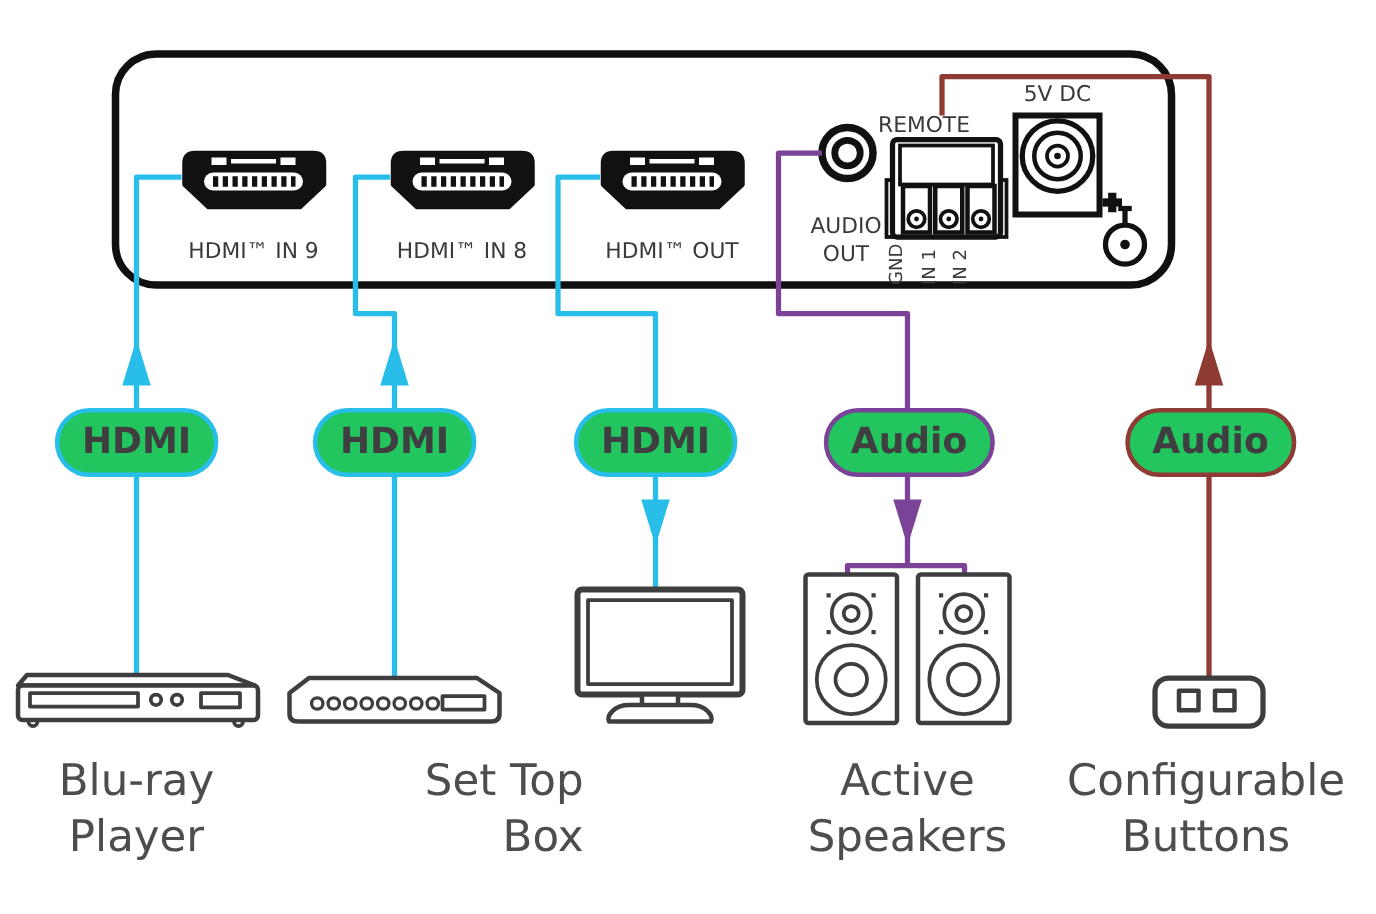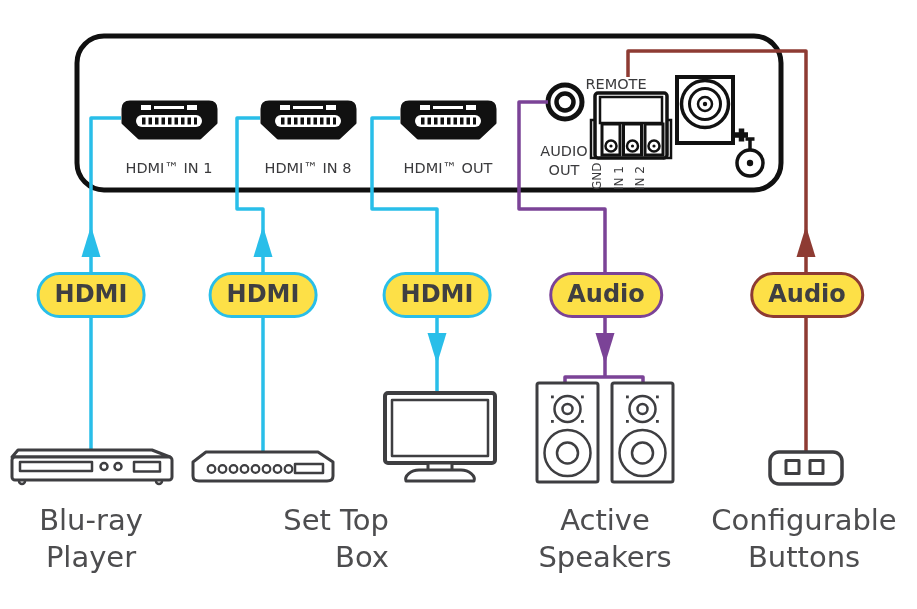--- a/index.html
+++ b/index.html
@@ -11,21 +11,21 @@
   #canvas svg{position:absolute;left:0;top:0;}
   .lbl{position:absolute;text-align:center;white-space:pre-line;}
   .panel-lbl{font-size:14.5px;line-height:19px;color:var(--c-panel-text);}
   .vlabel{
     position:absolute;font-size:12px;color:var(--c-panel-text);
     transform:rotate(-90deg);transform-origin:left bottom;
     white-space:nowrap;width:34px;height:14px;line-height:14px;text-align:left;
   }
   .pill{
     position:absolute;transform:translate(-50%,-50%);
-    background:#fde047;border:3.5px solid #000;border-radius:23px;
+    background:#22c55e;border:3.5px solid #000;border-radius:23px;
     font-weight:bold;font-size:24px;line-height:1;color:#3f3f42;
     padding:7px 15px 9px 15px;white-space:nowrap;
   }
   .pill-hdmi{border-color:var(--c-hdmi);}
   .pill-audio{border-color:var(--c-audio);}
   .pill-relay{border-color:var(--c-relay);}
   .dev-lbl{font-size:29px;line-height:37px;color:var(--c-text);}
   .cable{fill:none;stroke-width:3.5px;stroke-linejoin:round;}
   .cable-hdmi{stroke:var(--c-hdmi);}
   .cable-audio{stroke:var(--c-audio);}
@@ -173,26 +173,27 @@
       </g>
     </g>
 
     <g class="dev" stroke="#1c1c1e">
       <rect x="770" y="452" width="72" height="32" rx="9" stroke-width="3.5"></rect>
       <rect x="786" y="460.5" width="13" height="13" stroke-width="3"></rect>
       <rect x="810" y="460.5" width="13" height="13" stroke-width="3"></rect>
     </g>
   </svg>
 
-  <div class="lbl panel-lbl" style="left:99px;top:159px;width:140px;">HDMI™ IN 1</div>
+  <div class="lbl panel-lbl" style="left:99px;top:159px;width:140px;">HDMI™ IN 9</div>
   <div class="lbl panel-lbl" style="left:238px;top:159px;width:140px;">HDMI™ IN 8</div>
   <div class="lbl panel-lbl" style="left:378px;top:159px;width:140px;">HDMI™ OUT</div>
   <div class="lbl panel-lbl" style="left:504px;top:142px;width:120px;">AUDIO
 OUT</div>
   <div class="lbl panel-lbl" style="left:556px;top:75px;width:120px;">REMOTE</div>
+  <div class="lbl panel-lbl" style="left:645px;top:54px;width:120px;">5V DC</div>
 
   <div class="vlabel" style="left:604px;top:176px;">GND</div>
   <div class="vlabel" style="left:625.5px;top:176px;">IN 1</div>
   <div class="vlabel" style="left:647px;top:176px;">IN 2</div>
 
   <div class="pill pill-hdmi" style="left:91px;top:295px;">HDMI</div>
   <div class="pill pill-hdmi" style="left:263px;top:295px;">HDMI</div>
   <div class="pill pill-hdmi" style="left:437px;top:295px;">HDMI</div>
   <div class="pill pill-audio" style="left:606px;top:295px;">Audio</div>
   <div class="pill pill-relay" style="left:807px;top:295px;">Audio</div>

